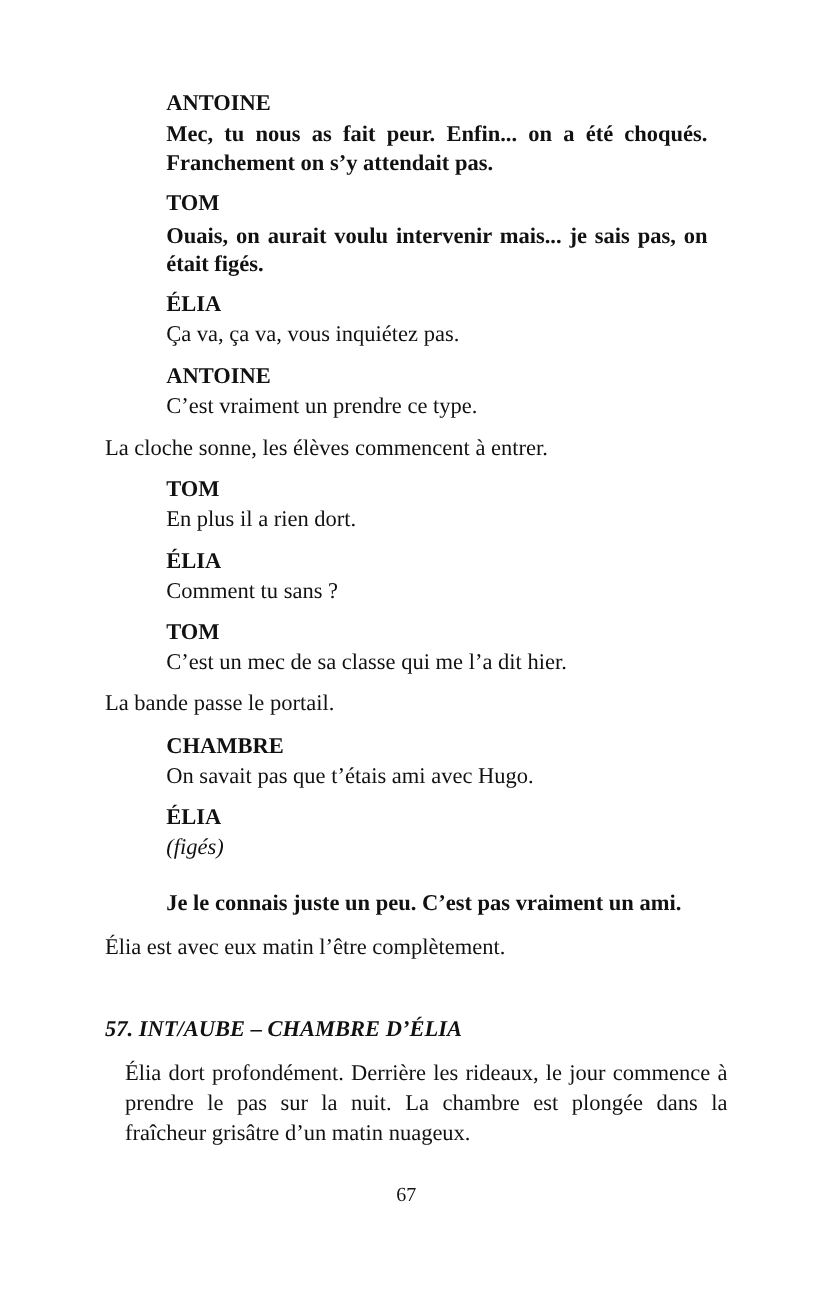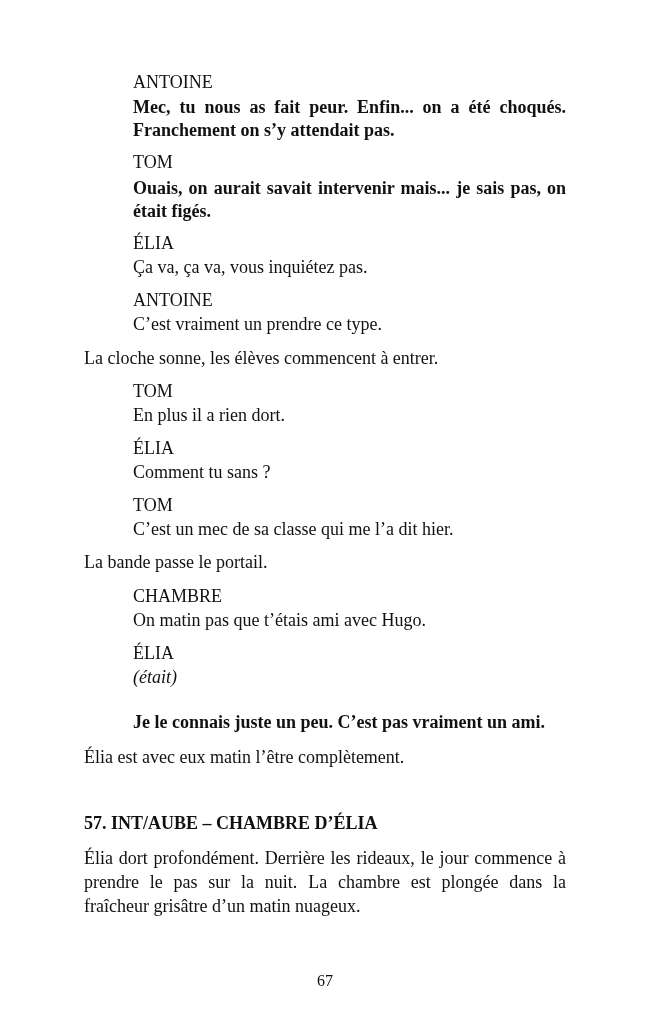--- a/index.html
+++ b/index.html
@@ -1,36 +1,36 @@
 <!DOCTYPE html>
 <html><head>
 <meta charset="utf-8">
 <style>
   html, body { margin:0; padding:0; background:#ffffff; }
   body { width:650px; height:1036px; position:relative; overflow:hidden;
          font-family:"Liberation Serif", serif; color:#111; font-size:18px; }
   .page { position:absolute; left:84px; top:0; width:482px; }
   .abs { position:absolute; white-space:nowrap; }
-  .speaker { font-weight:normal; }
+  .speaker { font-weight:bold; }
   .ind { left:49px; }
   .just { text-align:justify; text-align-last:left; white-space:normal; width:433px;font-weight:bold; }
-  .fulljust { text-align:justify; text-align-last:left; white-space:normal; width:482px; }
+  .fulljust { text-align:justify; text-align-last:left; white-space:normal; width:482px;margin-left:16px; }
   .italic { font-style:italic; }
-  .pnum { position:absolute; top:948px; left:0; width:650px; text-align:center; font-size:16px;margin-top:24px; }
-  .heading { font-weight:bold; }
+  .pnum { position:absolute; top:948px; left:0; width:650px; text-align:center; font-size:16px; }
+  .heading { font-weight:bold;font-style:italic; }
 </style>
 </head>
 <body>
 
 <div class="page">
   <div class="abs ind speaker" style="top:72px">ANTOINE</div>
   <div class="abs ind just" style="top:96px;line-height:23px">Mec, tu nous as fait peur. Enfin... on a été choqués. Franchement on s’y attendait pas.</div>
 
   <div class="abs ind speaker" style="top:152px">TOM</div>
-  <div class="abs ind just" style="top:177px;line-height:23px">Ouais, on aurait savait intervenir mais... je sais pas, on était figés.</div>
+  <div class="abs ind just" style="top:177px;line-height:23px">Ouais, on aurait voulu intervenir mais... je sais pas, on était figés.</div>
 
   <div class="abs ind speaker" style="top:233px">ÉLIA</div>
   <div class="abs ind" style="top:257px">Ça va, ça va, vous inquiétez pas.</div>
 
   <div class="abs ind speaker" style="top:290px">ANTOINE</div>
   <div class="abs ind" style="top:314px">C’est vraiment un prendre ce type.</div>
 
   <div class="abs" style="left:0;top:348px">La cloche sonne, les élèves commencent à entrer.</div>
 
   <div class="abs ind speaker" style="top:381px">TOM</div>
@@ -38,24 +38,24 @@
 
   <div class="abs ind speaker" style="top:438px">ÉLIA</div>
   <div class="abs ind" style="top:462px">Comment tu sans ?</div>
 
   <div class="abs ind speaker" style="top:495px">TOM</div>
   <div class="abs ind" style="top:519px">C’est un mec de sa classe qui me l’a dit hier.</div>
 
   <div class="abs" style="left:0;top:552px">La bande passe le portail.</div>
 
   <div class="abs ind speaker" style="top:586px">CHAMBRE</div>
-  <div class="abs ind" style="top:610px">On matin pas que t’étais ami avec Hugo.</div>
+  <div class="abs ind" style="top:610px">On savait pas que t’étais ami avec Hugo.</div>
 
   <div class="abs ind speaker" style="top:643px">ÉLIA</div>
-  <div class="abs ind italic" style="top:667px">(était)</div>
+  <div class="abs ind italic" style="top:667px">(figés)</div>
   <div class="abs ind just" style="top:711px;line-height:23px">Je le connais juste un peu. C’est pas vraiment un ami.</div>
 
   <div class="abs" style="left:0;top:747px">Élia est avec eux matin l’être complètement.</div>
 
   <div class="abs heading" style="left:0;top:813px">57. INT/AUBE – CHAMBRE D’ÉLIA</div>
   <div class="abs fulljust" style="left:0;top:846px;line-height:24px">Élia dort profondément. Derrière les rideaux, le jour commence à prendre le pas sur la nuit. La chambre est plongée dans la fraîcheur grisâtre d’un matin nuageux.</div>
 </div>
 
 <div class="pnum">67</div>
 

